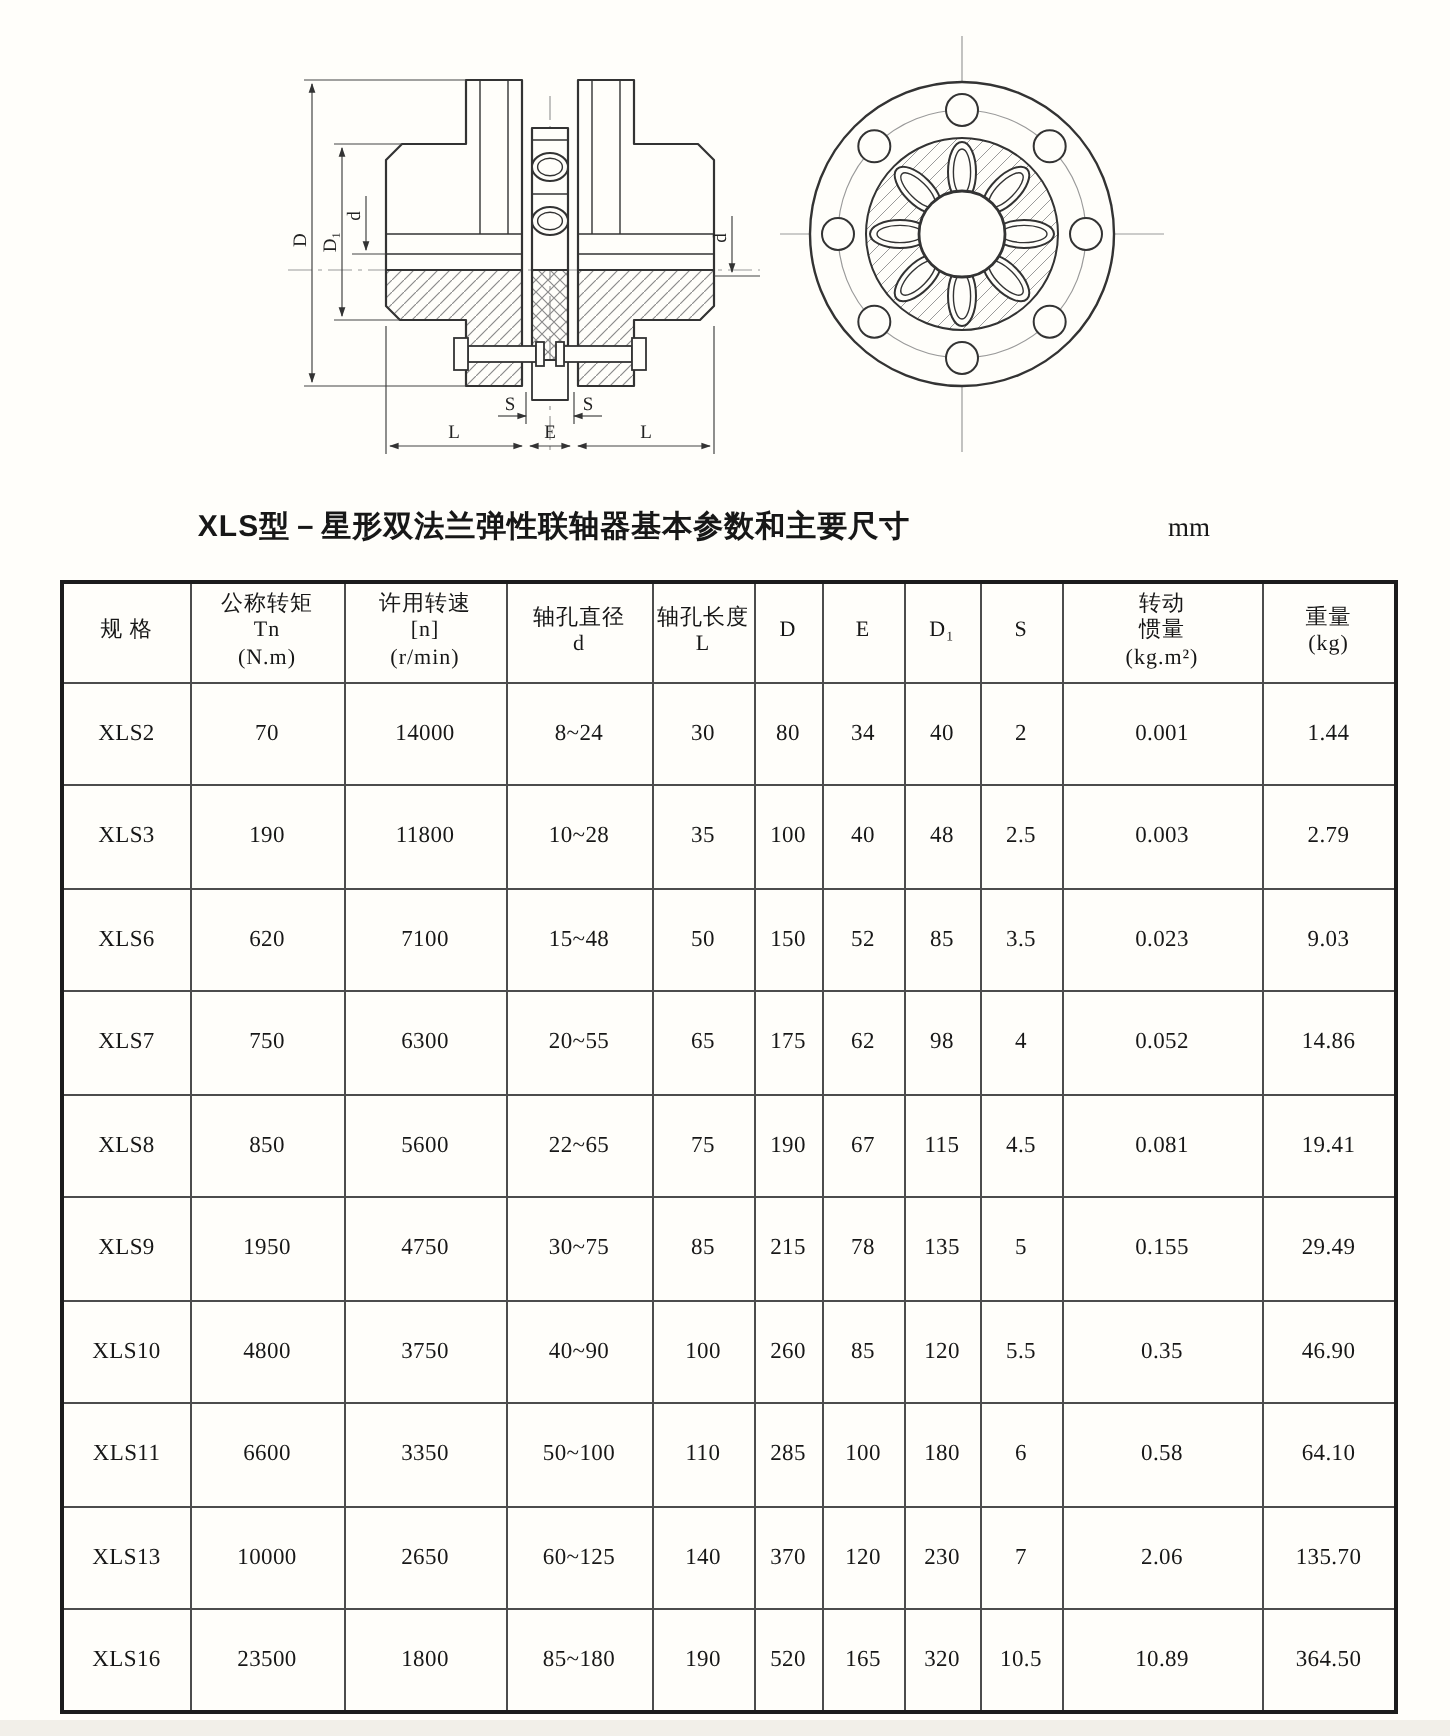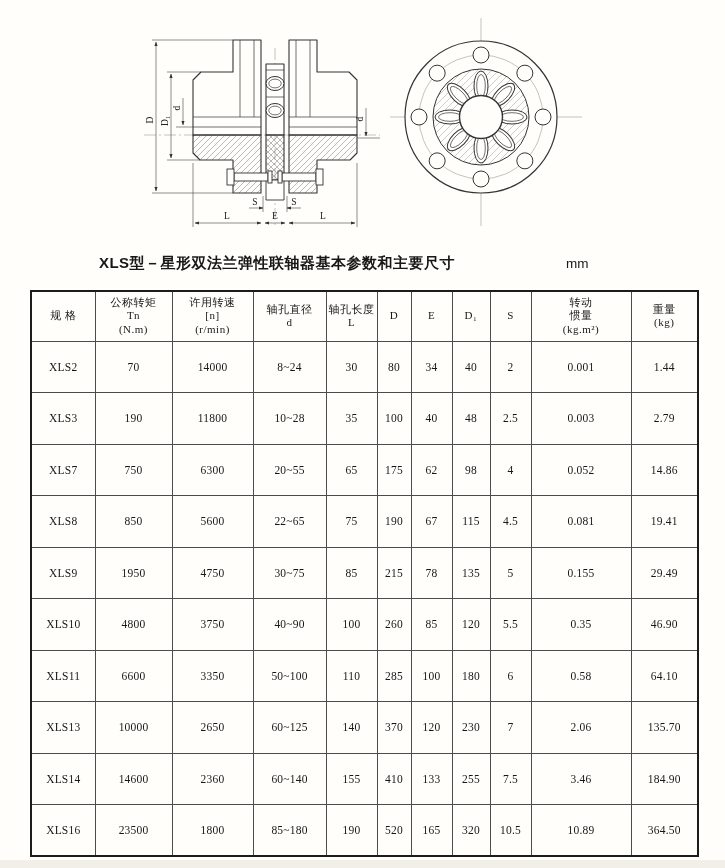--- a/index.html
+++ b/index.html
@@ -14,22 +14,22 @@
   #cross-section{left:130px;top:20px;width:260px;height:220px;}
   #front-view{left:390px;top:18px;width:220px;height:212px;}
   svg text.dim{font-family:"Liberation Serif","DejaVu Serif",serif;font-size:9.5px;fill:#222;}
   
   #title-row{position:absolute;left:0;top:254px;width:669px;height:26px;}
   #doc-title{
     position:absolute;left:0;right:115px;text-align:center;top:0;
     font-size:15px;font-weight:bold;letter-spacing:.5px;
     font-family:"Liberation Sans","DejaVu Sans",sans-serif;
   }
-  #unit-label{position:absolute;left:566px;top:2px;font-size:13.5px;
-    font-family:Liberation Sans, sans-serif;}
+  #unit-label{position:absolute;left:584px;top:2px;font-size:13.5px;
+    font-family:Liberation Serif, serif;}
   
   #spec-table{
     position:absolute;left:30px;top:290px;
     border-collapse:collapse;table-layout:fixed;
     width:667px;height:567px;
     border:2px solid #1c1c1c;
     background:#fffefa;
   }
   #spec-table th,#spec-table td{
     border:1px solid #4c4c4c;
@@ -287,20 +287,33 @@
         <td>10~28</td>
         <td>35</td>
         <td>100</td>
         <td>40</td>
         <td>48</td>
         <td>2.5</td>
         <td>0.003</td>
         <td>2.79</td>
       </tr>
       <tr>
+        <td>XLS6</td>
+        <td>620</td>
+        <td>7100</td>
+        <td>15~48</td>
+        <td>50</td>
+        <td>150</td>
+        <td>52</td>
+        <td>85</td>
+        <td>3.5</td>
+        <td>0.023</td>
+        <td>9.03</td>
+      </tr>
+      <tr>
         <td>XLS7</td>
         <td>750</td>
         <td>6300</td>
         <td>20~55</td>
         <td>65</td>
         <td>175</td>
         <td>62</td>
         <td>98</td>
         <td>4</td>
         <td>0.052</td>
@@ -365,33 +378,20 @@
         <td>60~125</td>
         <td>140</td>
         <td>370</td>
         <td>120</td>
         <td>230</td>
         <td>7</td>
         <td>2.06</td>
         <td>135.70</td>
       </tr>
       <tr>
-        <td>XLS14</td>
-        <td>14600</td>
-        <td>2360</td>
-        <td>60~140</td>
-        <td>155</td>
-        <td>410</td>
-        <td>133</td>
-        <td>255</td>
-        <td>7.5</td>
-        <td>3.46</td>
-        <td>184.90</td>
-      </tr>
-      <tr>
         <td>XLS16</td>
         <td>23500</td>
         <td>1800</td>
         <td>85~180</td>
         <td>190</td>
         <td>520</td>
         <td>165</td>
         <td>320</td>
         <td>10.5</td>
         <td>10.89</td>

